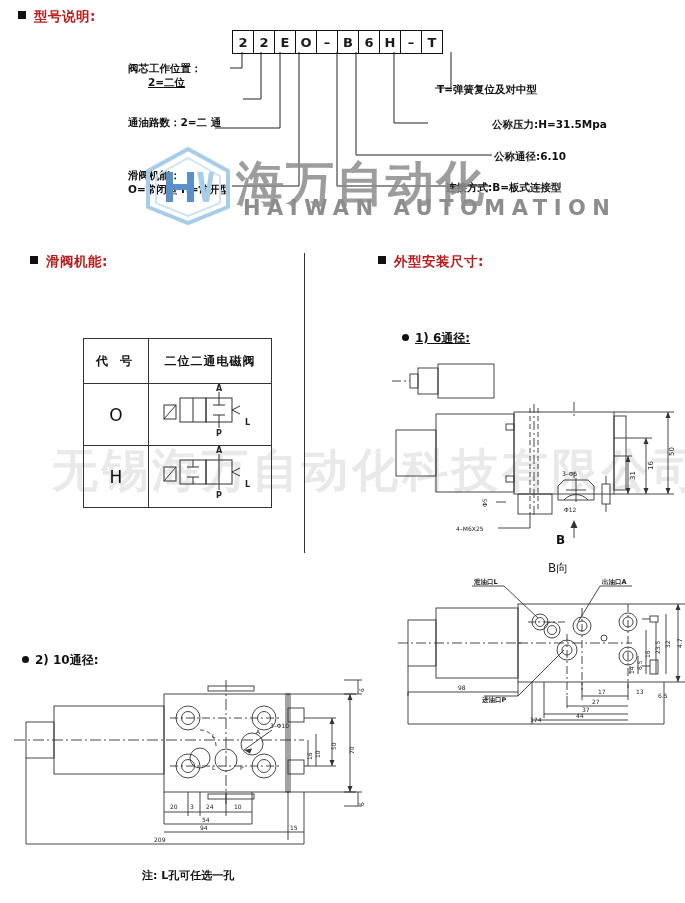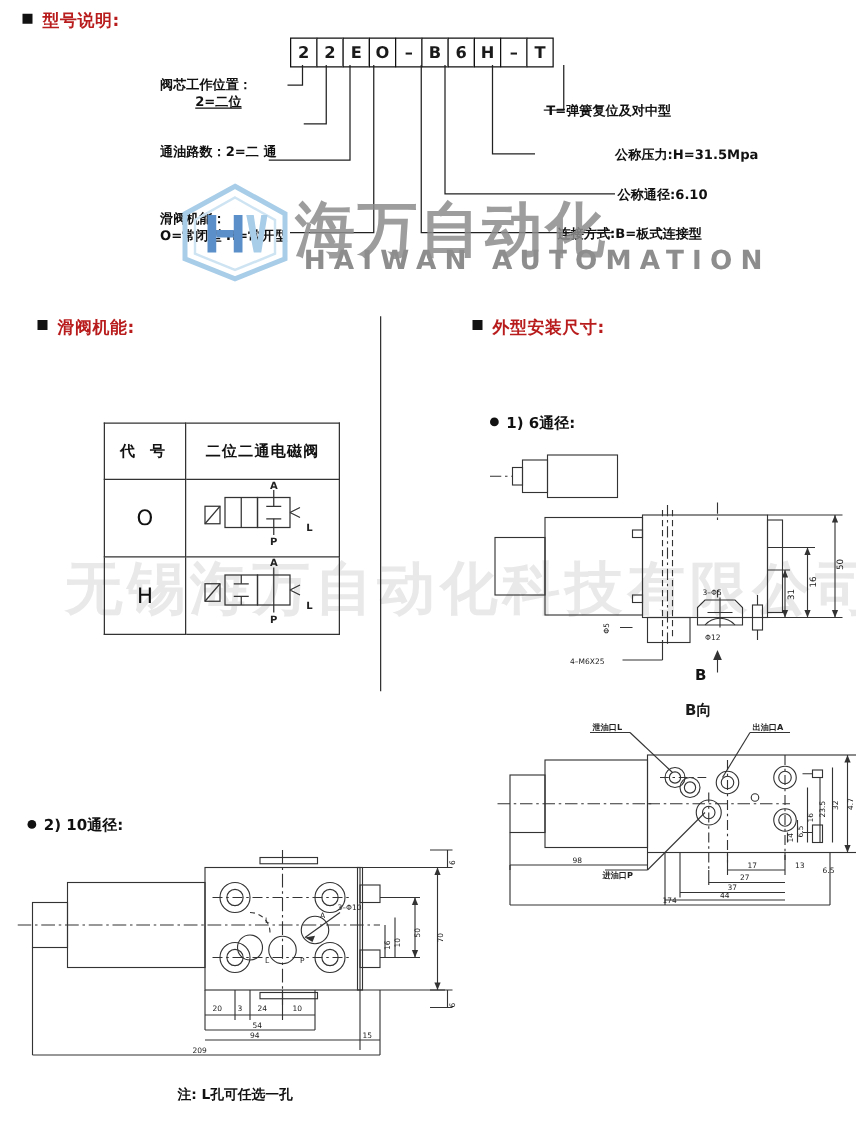--- a/index.html
+++ b/index.html
@@ -171,21 +171,21 @@
       <path d="M337,52 L337,186 L490,186"></path>
 
       <path d="M356,52 L356,155 L492,155"></path>
 
       <path d="M394,52 L394,123 L428,123"></path>
 
       <path d="M451,52 L451,88 L435,88"></path>
     </g>
   </svg>
 
-  <div class="abs lbl" style="left:128px; top:61px;text-align:center;">
+  <div class="abs lbl" style="left:128px; top:61px;">
     <div>阀芯工作位置：</div>
     <div style="padding-left:20px;text-decoration:underline;">2=二位</div>
   </div>
 
   <div class="abs lbl" style="left:128px; top:93px;margin-top:22px;">
     <div>通油路数：2=二 通</div>
   </div>
 
 
   <div class="abs lbl" style="left:128px; top:168px;">
@@ -280,21 +280,21 @@
         </svg>
       </td>
     </tr>
   </tbody>
     </table>
 
   <div class="abs sec-head" style="left:378px; top:253px;">
     <span class="bullet-sq"></span><span>外型安装尺寸:</span>
   </div>
 
-  <div class="abs sub-head" style="left:392px; top:330px;">
+  <div class="abs sub-head" style="left:402px; top:330px;text-decoration:underline;">
     <span class="bullet-ci"></span><span>1) 6通径:</span>
   </div>
 
   <svg class="dwg" style="left:378px; top:360px;" width="307" height="190">
     <g stroke="#333" stroke-width="0.9" fill="none">
 
       <rect x="40" y="8" width="20" height="26"></rect>
       <rect x="32" y="14" width="8" height="14"></rect>
       <rect x="60" y="4" width="56" height="34"></rect>
       <line x1="14" y1="21" x2="32" y2="21" stroke-dasharray="9,3,2,3"></line>
@@ -354,21 +354,21 @@
     <text x="184" y="116" class="dimtxt6">3–Φ5</text>
     <text x="186" y="152" class="dimtxt6">Φ12</text>
     <text x="78" y="171" class="dimtxt6">4–M6X25</text>
     <text x="109" y="147" class="dimtxt6" transform="rotate(-90 109 147)">Φ5</text>
     <text x="296" y="96" class="dimtxt" transform="rotate(-90 296 96)">50</text>
     <text x="275" y="110" class="dimtxt" transform="rotate(-90 275 110)">16</text>
     <text x="257" y="120" class="dimtxt" transform="rotate(-90 257 120)">31</text>
     <text x="178" y="184" style="font-size:12px;font-weight:bold;fill:#111;">B</text>
   </svg>
 
-  <div class="abs" style="left:548px; top:560px; font-size:12px; font-weight:bold;">B向</div>
+  <div class="abs" style="left:548px; top:560px; font-size:12px; font-weight:normal;">B向</div>
 
   <svg class="dwg" style="left:392px; top:578px;" width="293" height="150">
     <g stroke="#333" stroke-width="0.9" fill="none">
 
       <rect x="16" y="42" width="28" height="46"></rect>
       <rect x="44" y="30" width="82" height="70"></rect>
 
       <rect x="126" y="26" width="168" height="78"></rect>
 
       <line x1="6" y1="65" x2="130" y2="65" stroke-dasharray="10,3,2,3"></line>

